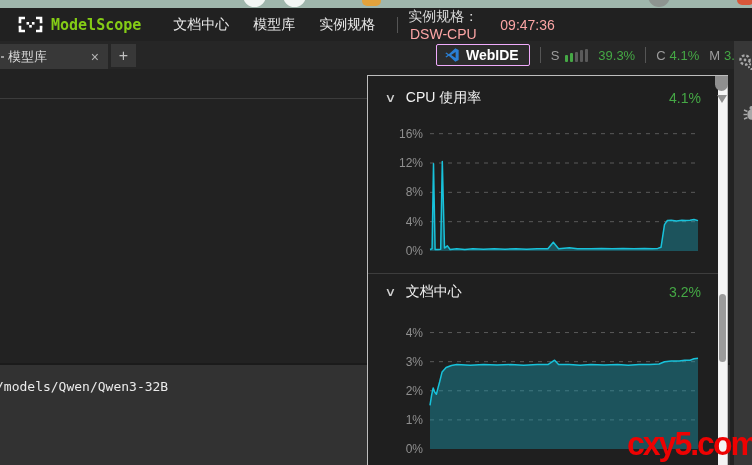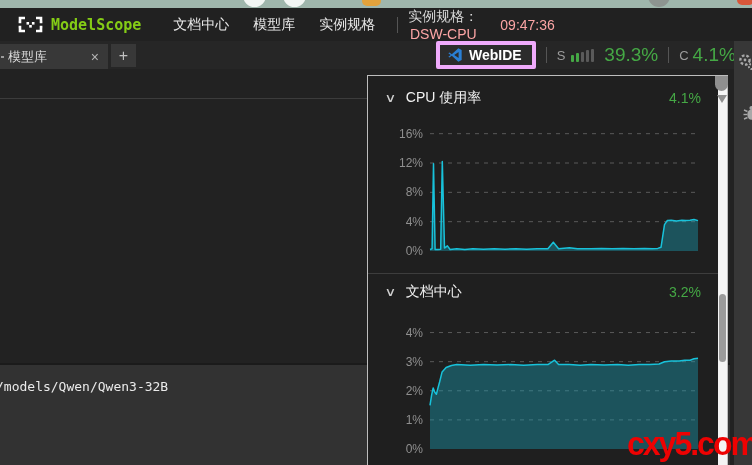--- a/index.html
+++ b/index.html
@@ -30,27 +30,27 @@
   .spacer { flex:1; }
   
   .tabbar { position:absolute; left:0; top:41px; width:752px; height:28px; background:#262626; }
   .tab { position:absolute; left:0; top:3px; width:108px; height:25px; background:#383838;
          display:flex; align-items:center; color:#dcdcdc; font-size:13px; cursor:pointer; }
   .tab-sliver { width:3px; height:2px; background:#9a9a9a; margin:0 4px 0 1px; }
   .tab-close { margin-left:auto; margin-right:9px; color:#b5b5b5; font-size:14px; cursor:pointer; }
   .newtab { position:absolute; left:111px; top:3px; width:25px; height:23px; background:#383838;
             color:#c0c0c0; font-size:16px; display:flex; align-items:center; justify-content:center; cursor:pointer; }
   .tab-right { position:absolute; left:436px; top:0; height:28px; display:flex; align-items:center; }
-  .webide-btn { display:flex; align-items:center; border:4px solid #f0abfc; border-radius:2px;
+  .webide-btn { display:flex; align-items:center; border:1px solid #f0abfc; border-radius:2px;
                 padding:2px 10px 2px 7px; background:#2c2c2c; cursor:pointer; }
   .webide-btn span { color:#fff; font-weight:bold; font-size:14px; margin-left:6px; }
   .gauge { display:flex; align-items:flex-end; margin:0 2px; }
   .gauge .bar { width:3px; margin-right:2px; border-radius:1px; }
   .stat-label { color:#9c9c9c; font-size:13px; margin-right:4px; }
-  .stat-value { font-size:19px; }
+  .stat-value { font-size:13px; }
   
   .content { position:absolute; left:0; top:69px; width:367px; height:294px; background:#222222; }
   .content-hline { position:absolute; left:0; top:29px; width:100%; height:1px; background:#3c3c3c; }
   .terminal { position:absolute; left:0; top:363px; width:730px; height:102px; background:#323232; border-top:2px solid #1b1b1b; }
   .term-text { position:absolute; left:-4px; top:14px; color:#eaeaea; font-family:"DejaVu Sans Mono", monospace; font-size:13px; white-space:pre; }
   
   .activity { position:absolute; left:734px; top:41px; width:18px; height:424px; background:#373737; overflow:hidden; }
   .act-icon { position:absolute; }
   
   .panel { position:absolute; left:367px; top:75px; width:361px; height:391px;

